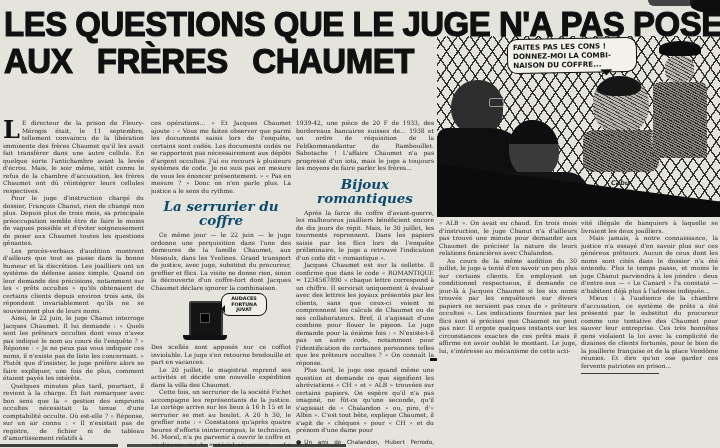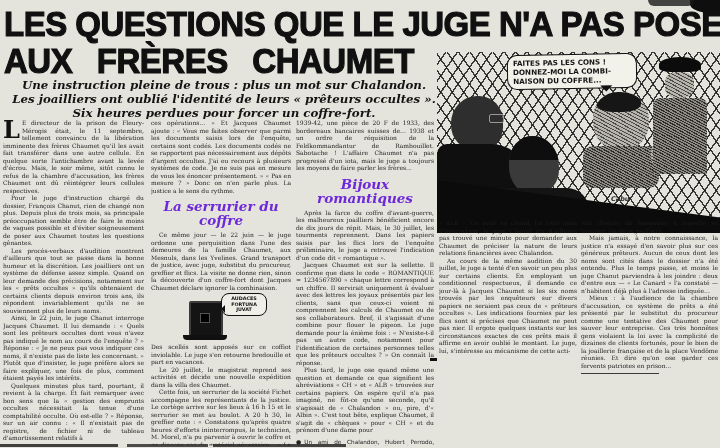--- a/index.html
+++ b/index.html
@@ -16,21 +16,21 @@
     transform-origin:left top;
   }
   .hl1{ top:4px; font-size:33px; }
   .hl2{ top:41px; font-size:33px; word-spacing:16px; }
   
   .subhead{
     position:absolute; left:0; top:79px; width:448px; text-align:center;
     font:italic 700 11.8px/13.8px "DejaVu Serif", serif; color:#141414;
   }
   
-  .cartoon{ position:absolute; left:437px; top:52px; width:283px; height:181px; overflow:hidden; }
+  .cartoon{ position:absolute; left:437px; top:36px; width:283px; height:181px; overflow:hidden; }
   .fence{
     position:absolute; inset:0;
     background:
       repeating-linear-gradient(55deg, transparent 0 8px, rgba(25,25,25,.85) 8px 9.4px),
       repeating-linear-gradient(-55deg, transparent 0 8px, rgba(25,25,25,.85) 8px 9.4px);
   }
   .cartoon .fig{ position:absolute; }
   .hatch-light{ background:
       repeating-linear-gradient(28deg, rgba(40,40,40,.75) 0 1px, transparent 1px 3px),
       #b8b6ac; }
@@ -68,21 +68,21 @@
   
   .col{
     position:absolute; overflow:hidden;
     font-size:6px; line-height:7.5px; text-align:justify; color:#1d1d1d;
   }
   .bp{ margin:0; text-indent:8px; }
   .np{ text-indent:0; }
   .dropcap{ float:left; font:700 24px/19px "DejaVu Serif", serif; padding:1px 2px 0 0; color:#111; }
   .sec{
     margin:5px 0 4px; text-align:center; text-indent:0;
-    font:italic 700 13.5px/14px "DejaVu Serif", serif; color:#6d28d9;
+    font:italic 700 13.5px/14px "DejaVu Serif", serif; color:#0c4a6e;
   }
   
   .safe-wrap{ position:relative; width:100%; height:48px; margin:2px 0; }
   .safe{ position:absolute; left:38px; top:8px; width:30px; height:34px; background:#141414; border:2px solid #3c3c3c; border-radius:2px; }
   .safe::before{ content:""; position:absolute; left:9px; top:10px; width:8px; height:8px; background:#000; border:1px solid #555; }
   .safe-base{ position:absolute; left:32px; top:42px; width:44px; height:5px; background:#101010; border-radius:0 0 4px 4px; }
   .safe-bubble{
     position:absolute; left:70px; top:0; width:40px; padding:2px 2px;
     background:#efeee7; border:1px solid #111; border-radius:8px;
     font:700 4.8px/5.6px "DejaVu Sans", sans-serif; text-align:center; color:#111;
@@ -107,25 +107,20 @@
   .tick{ position:absolute; left:430px; top:358px; width:7px; height:3px; background:#111; }
 </style>
 </head>
 <body>
 
 <div class="page">
 
   <div class="hl hl1">LES QUESTIONS QUE LE JUGE N'A PAS POSÉES</div>
   <div class="hl hl2">AUX FRÈRES CHAUMET</div>
 
-  <div class="subhead">
-    <div>Une instruction pleine de trous : plus un mot sur Chalandon.</div>
-    <div>Les joailliers ont oublié l'identité de leurs « prêteurs occultes ».</div>
-    <div>Six heures perdues pour forcer un coffre-fort.</div>
-  </div>
 
   <div class="cartoon">
     <div class="fence"></div>
     <div class="fig man1-head"></div>
     <div class="fig man1-glasses"></div>
     <div class="fig man1-body"></div>
     <div class="fig man2-head"></div>
     <div class="fig man2-body"></div>
     <div class="fig bros-head hatch-light"></div>
     <div class="fig bros-body hatch-mid"></div>

